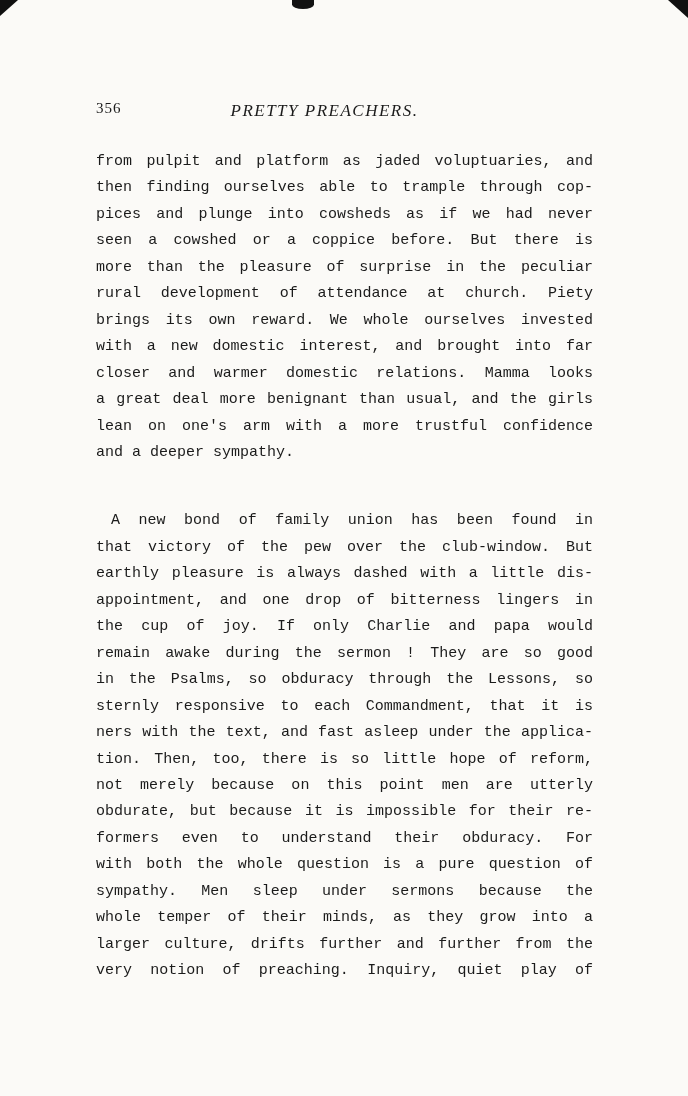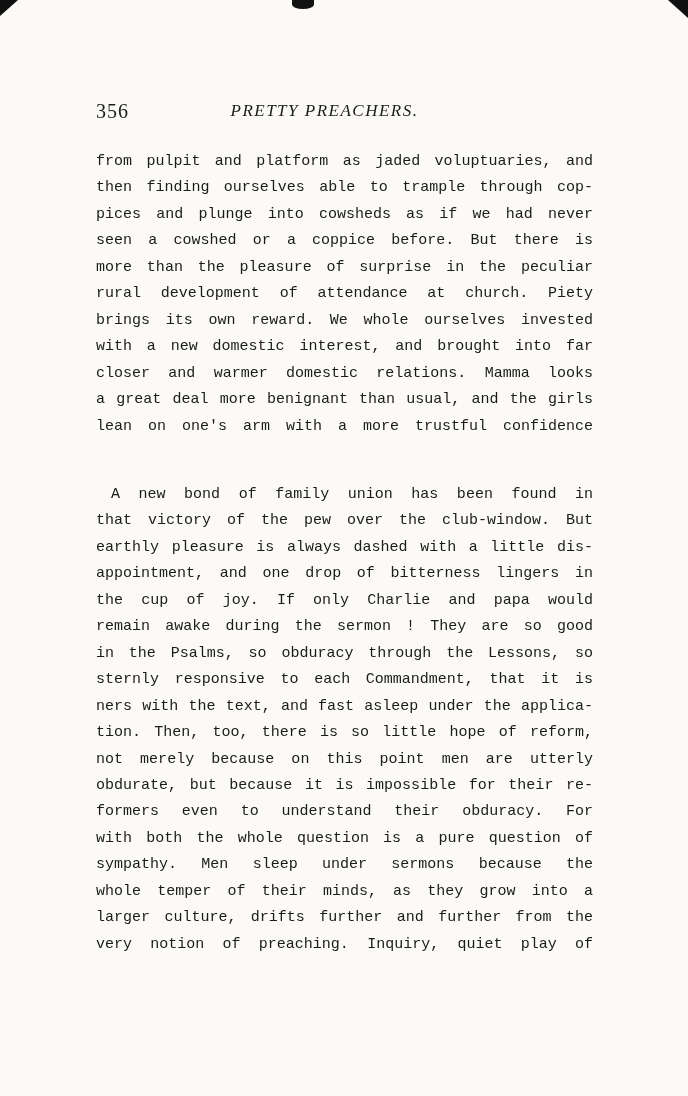--- a/index.html
+++ b/index.html
@@ -42,21 +42,21 @@
     position: absolute;
     top: 100px;
     left: 96px;
     width: 497px;
     height: 24px;
   }
   .page-number {
     position: absolute;
     left: 0;
     top: 0;
-    font-size: 20px;
+    font-size: 15px;
     letter-spacing: 1px;
   }
   .running-title {
     position: absolute;
     left: 0;
     right: 40px;
     top: 1px;
     text-align: center;
     font-size: 17px;
     font-weight: normal;
@@ -106,20 +106,21 @@
       <div class="line">then finding ourselves able to trample through cop-</div>
       <div class="line">pices and plunge into cowsheds as if we had never</div>
       <div class="line">seen a cowshed or a coppice before. But there is</div>
       <div class="line">more than the pleasure of surprise in the peculiar</div>
       <div class="line">rural development of attendance at church. Piety</div>
       <div class="line">brings its own reward. We whole ourselves invested</div>
       <div class="line">with a new domestic interest, and brought into far</div>
       <div class="line">closer and warmer domestic relations. Mamma looks</div>
       <div class="line">a great deal more benignant than usual, and the girls</div>
       <div class="line">lean on one's arm with a more trustful confidence</div>
+      <div class="line para-end">and a deeper sympathy.</div>
     </div>
     <div class="paragraph">
       <div class="line indent">A new bond of family union has been found in</div>
       <div class="line">that victory of the pew over the club-window. But</div>
       <div class="line">earthly pleasure is always dashed with a little dis-</div>
       <div class="line">appointment, and one drop of bitterness lingers in</div>
       <div class="line">the cup of joy. If only Charlie and papa would</div>
       <div class="line">remain awake during the sermon ! They are so good</div>
       <div class="line">in the Psalms, so obduracy through the Lessons, so</div>
       <div class="line">sternly responsive to each Commandment, that it is</div>

